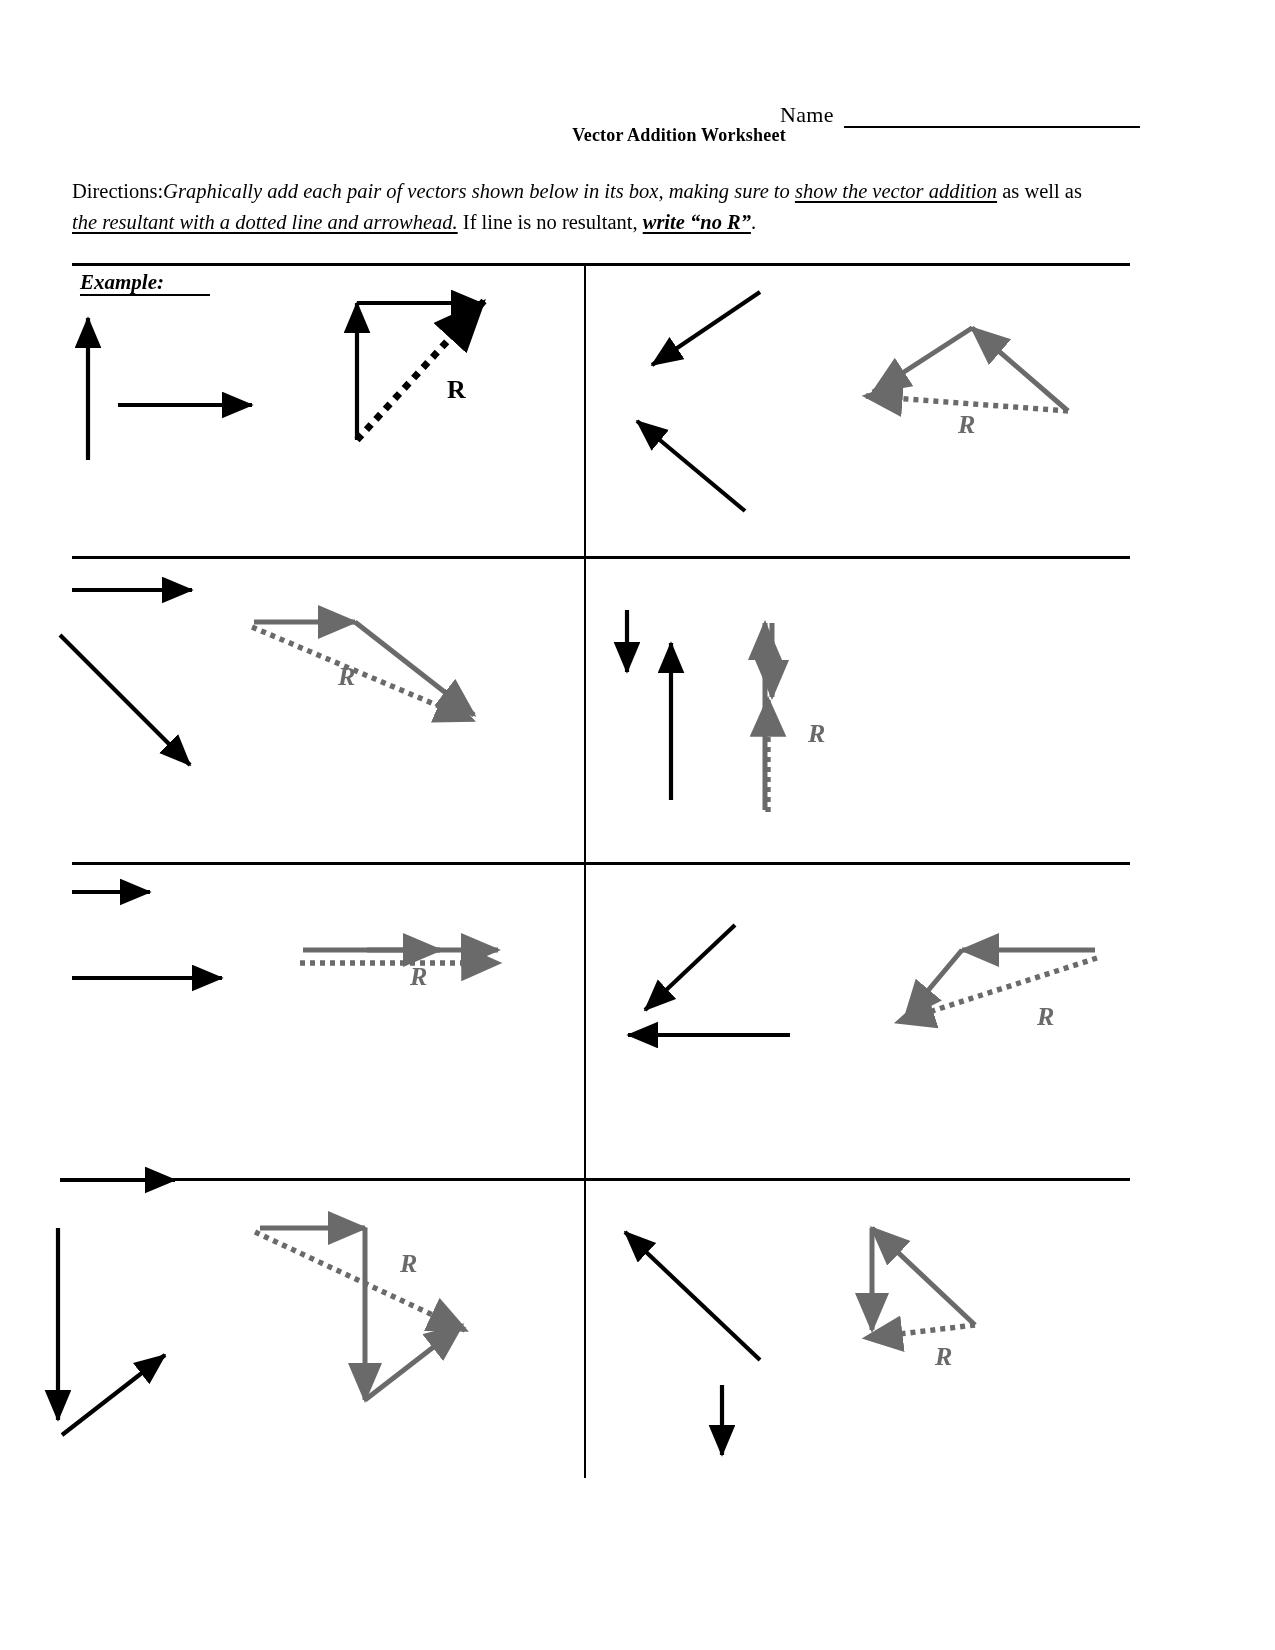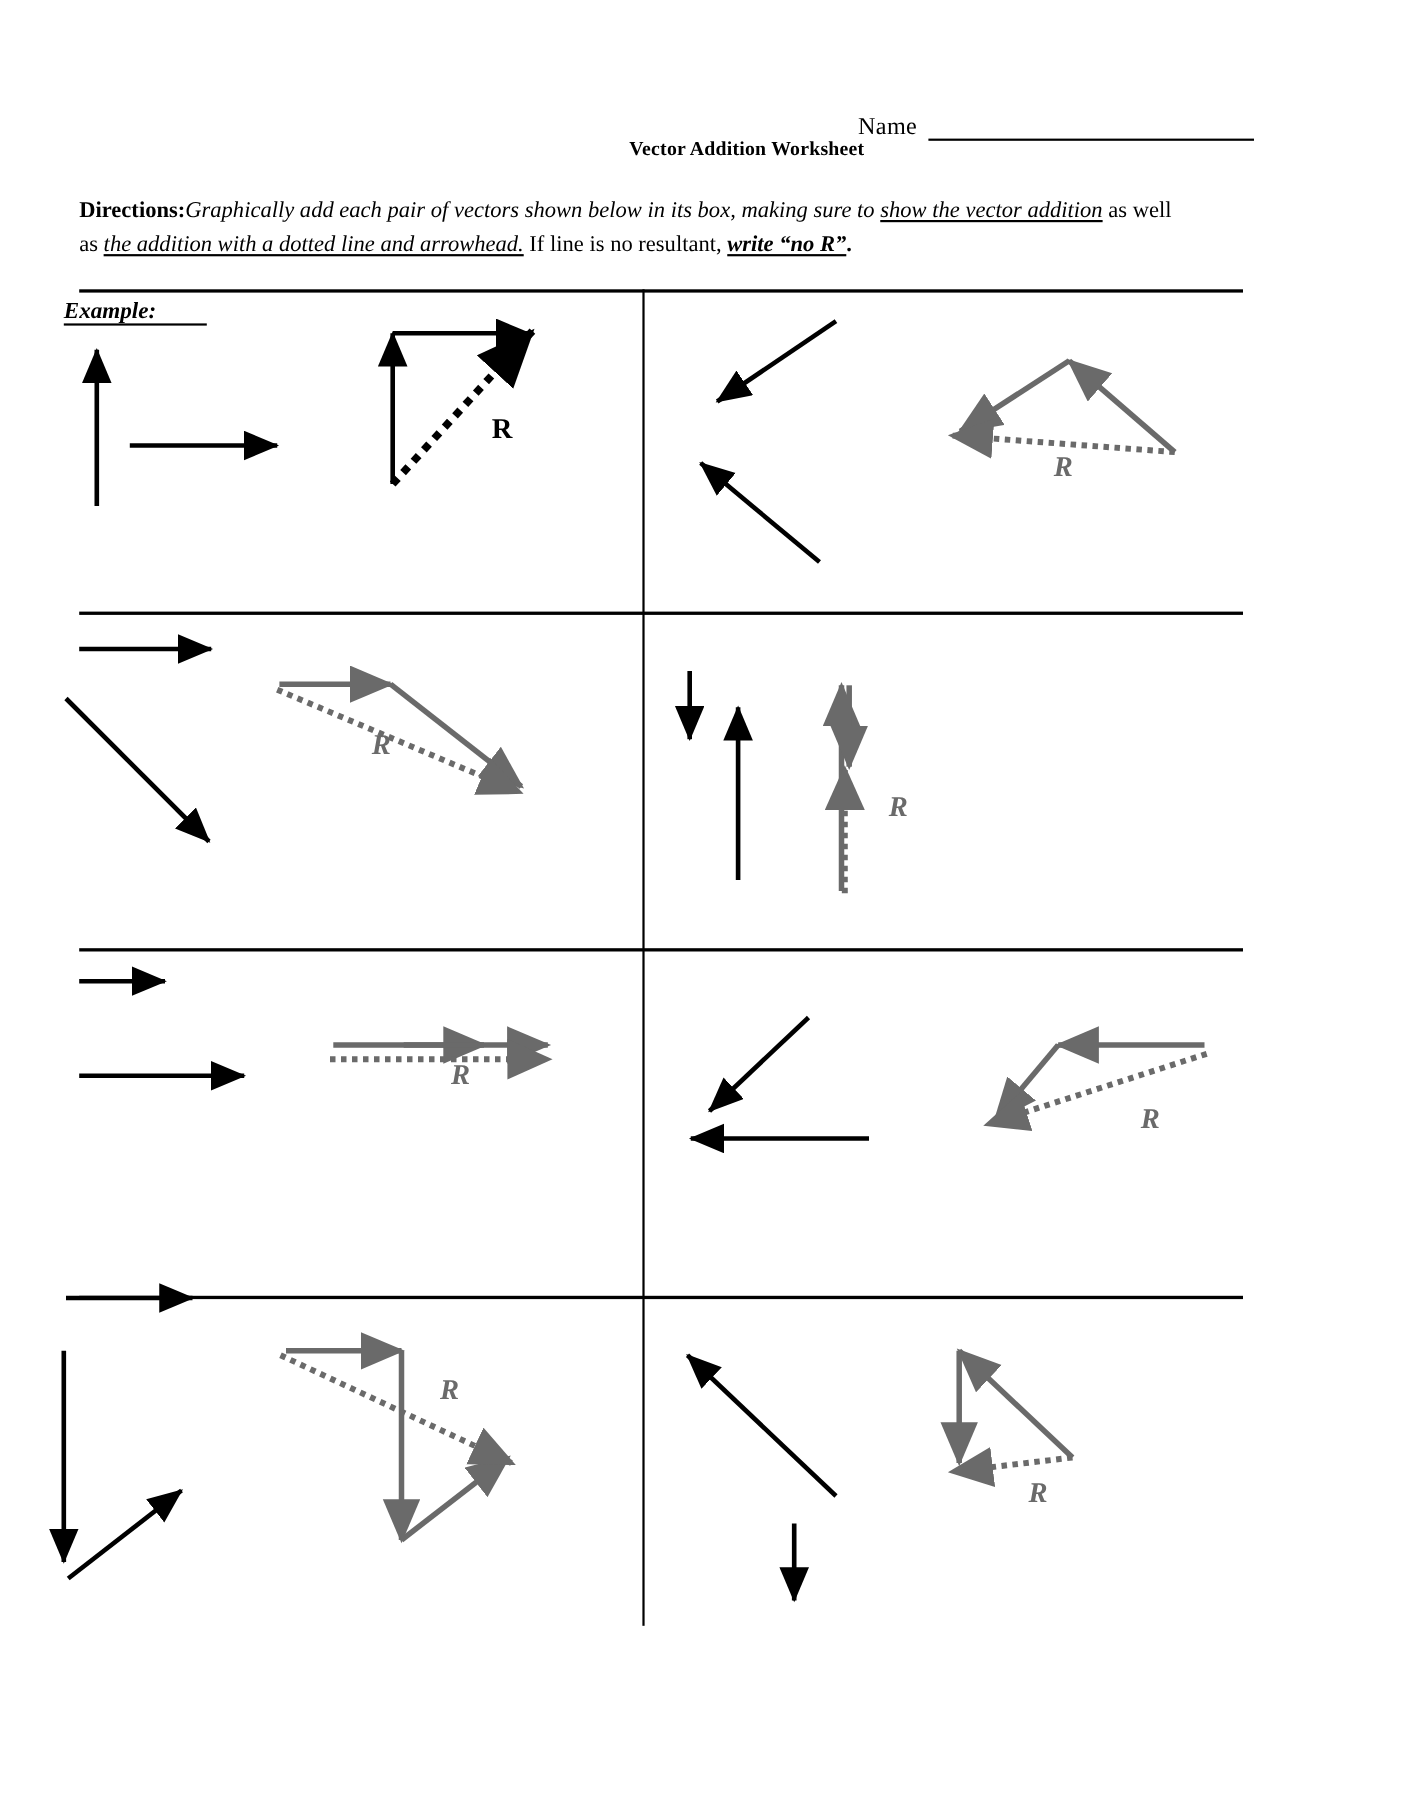--- a/index.html
+++ b/index.html
@@ -8,46 +8,46 @@
 
   
   .name-row{position:absolute;left:780px;top:70px;width:360px;display:flex;align-items:flex-end;}
   .name-label{font-size:22px;font-family:"Liberation Serif",serif;letter-spacing:.3px;margin-top:32px;}
   .name-rule{flex:1;border-bottom:2px solid #000;height:20px;margin-left:10px;}
 
   .title{position:absolute;left:0;top:125px;width:1272px;text-align:center;
          font-family:"Liberation Serif",serif;font-weight:bold;font-size:18px;letter-spacing:.2px;margin-left:43px;}
 
   .directions{position:absolute;left:72px;top:176px;width:1010px;font-size:20.5px;line-height:31px;}
-  .directions b{font-weight:bold;font-style:normal;}
+  .directions b{font-weight:normal;font-style:normal;}
   .directions i{font-style:italic;}
   .directions u{text-decoration:underline;text-underline-offset:3px;}
   .bi{font-weight:bold;font-style:italic;text-decoration:underline;text-underline-offset:3px;margin-top:11px;}
 
   
   .hrule{position:absolute;left:72px;width:1058px;border-top:3px solid #000;}
   .vrule{position:absolute;left:584px;width:0;border-left:2.5px solid #000;}
-  .ex-label{position:absolute;left:58px;top:270px;font-size:21px;font-weight:bold;font-style:italic;}
+  .ex-label{position:absolute;left:80px;top:270px;font-size:21px;font-weight:bold;font-style:italic;}
   .ex-label u{text-decoration:none;border-bottom:2px solid #000;padding-right:46px;}
   svg{display:block;overflow:visible;}
 </style>
 </head>
 <body>
 
 <div class="page">
 
   <div class="name-row">
     <span class="name-label">Name</span>
     <span class="name-rule"></span>
   </div>
 
   <div class="title">Vector Addition Worksheet</div>
 
   <div class="directions">
-    <b>Directions:</b><i><span>Graphically add each pair of vectors shown below in its box, making sure to </span><u>show the vector addition</u></i><span> as well as </span><i><u>the addition with a dotted line and arrowhead.</u></i><span>  If line is no resultant, </span><span class="bi">write “no R”</span><b>.</b>
+    <b>Directions:</b><i><span>Graphically add each pair of vectors shown below in its box, making sure to </span><u>show the vector addition</u></i><span> as well as </span><i><u>the resultant with a dotted line and arrowhead.</u></i><span>  If line is no resultant, </span><span class="bi">write “no R”</span><b>.</b>
   </div>
 
   <div class="hrule" style="top:263px"></div>
   <div class="hrule" style="top:556px"></div>
   <div class="hrule" style="top:862px"></div>
   <div class="hrule" style="top:1178px"></div>
   <div class="vrule" style="top:263px;height:1215px"></div>
 
   <div class="ex-label">
     <u>Example:</u>

